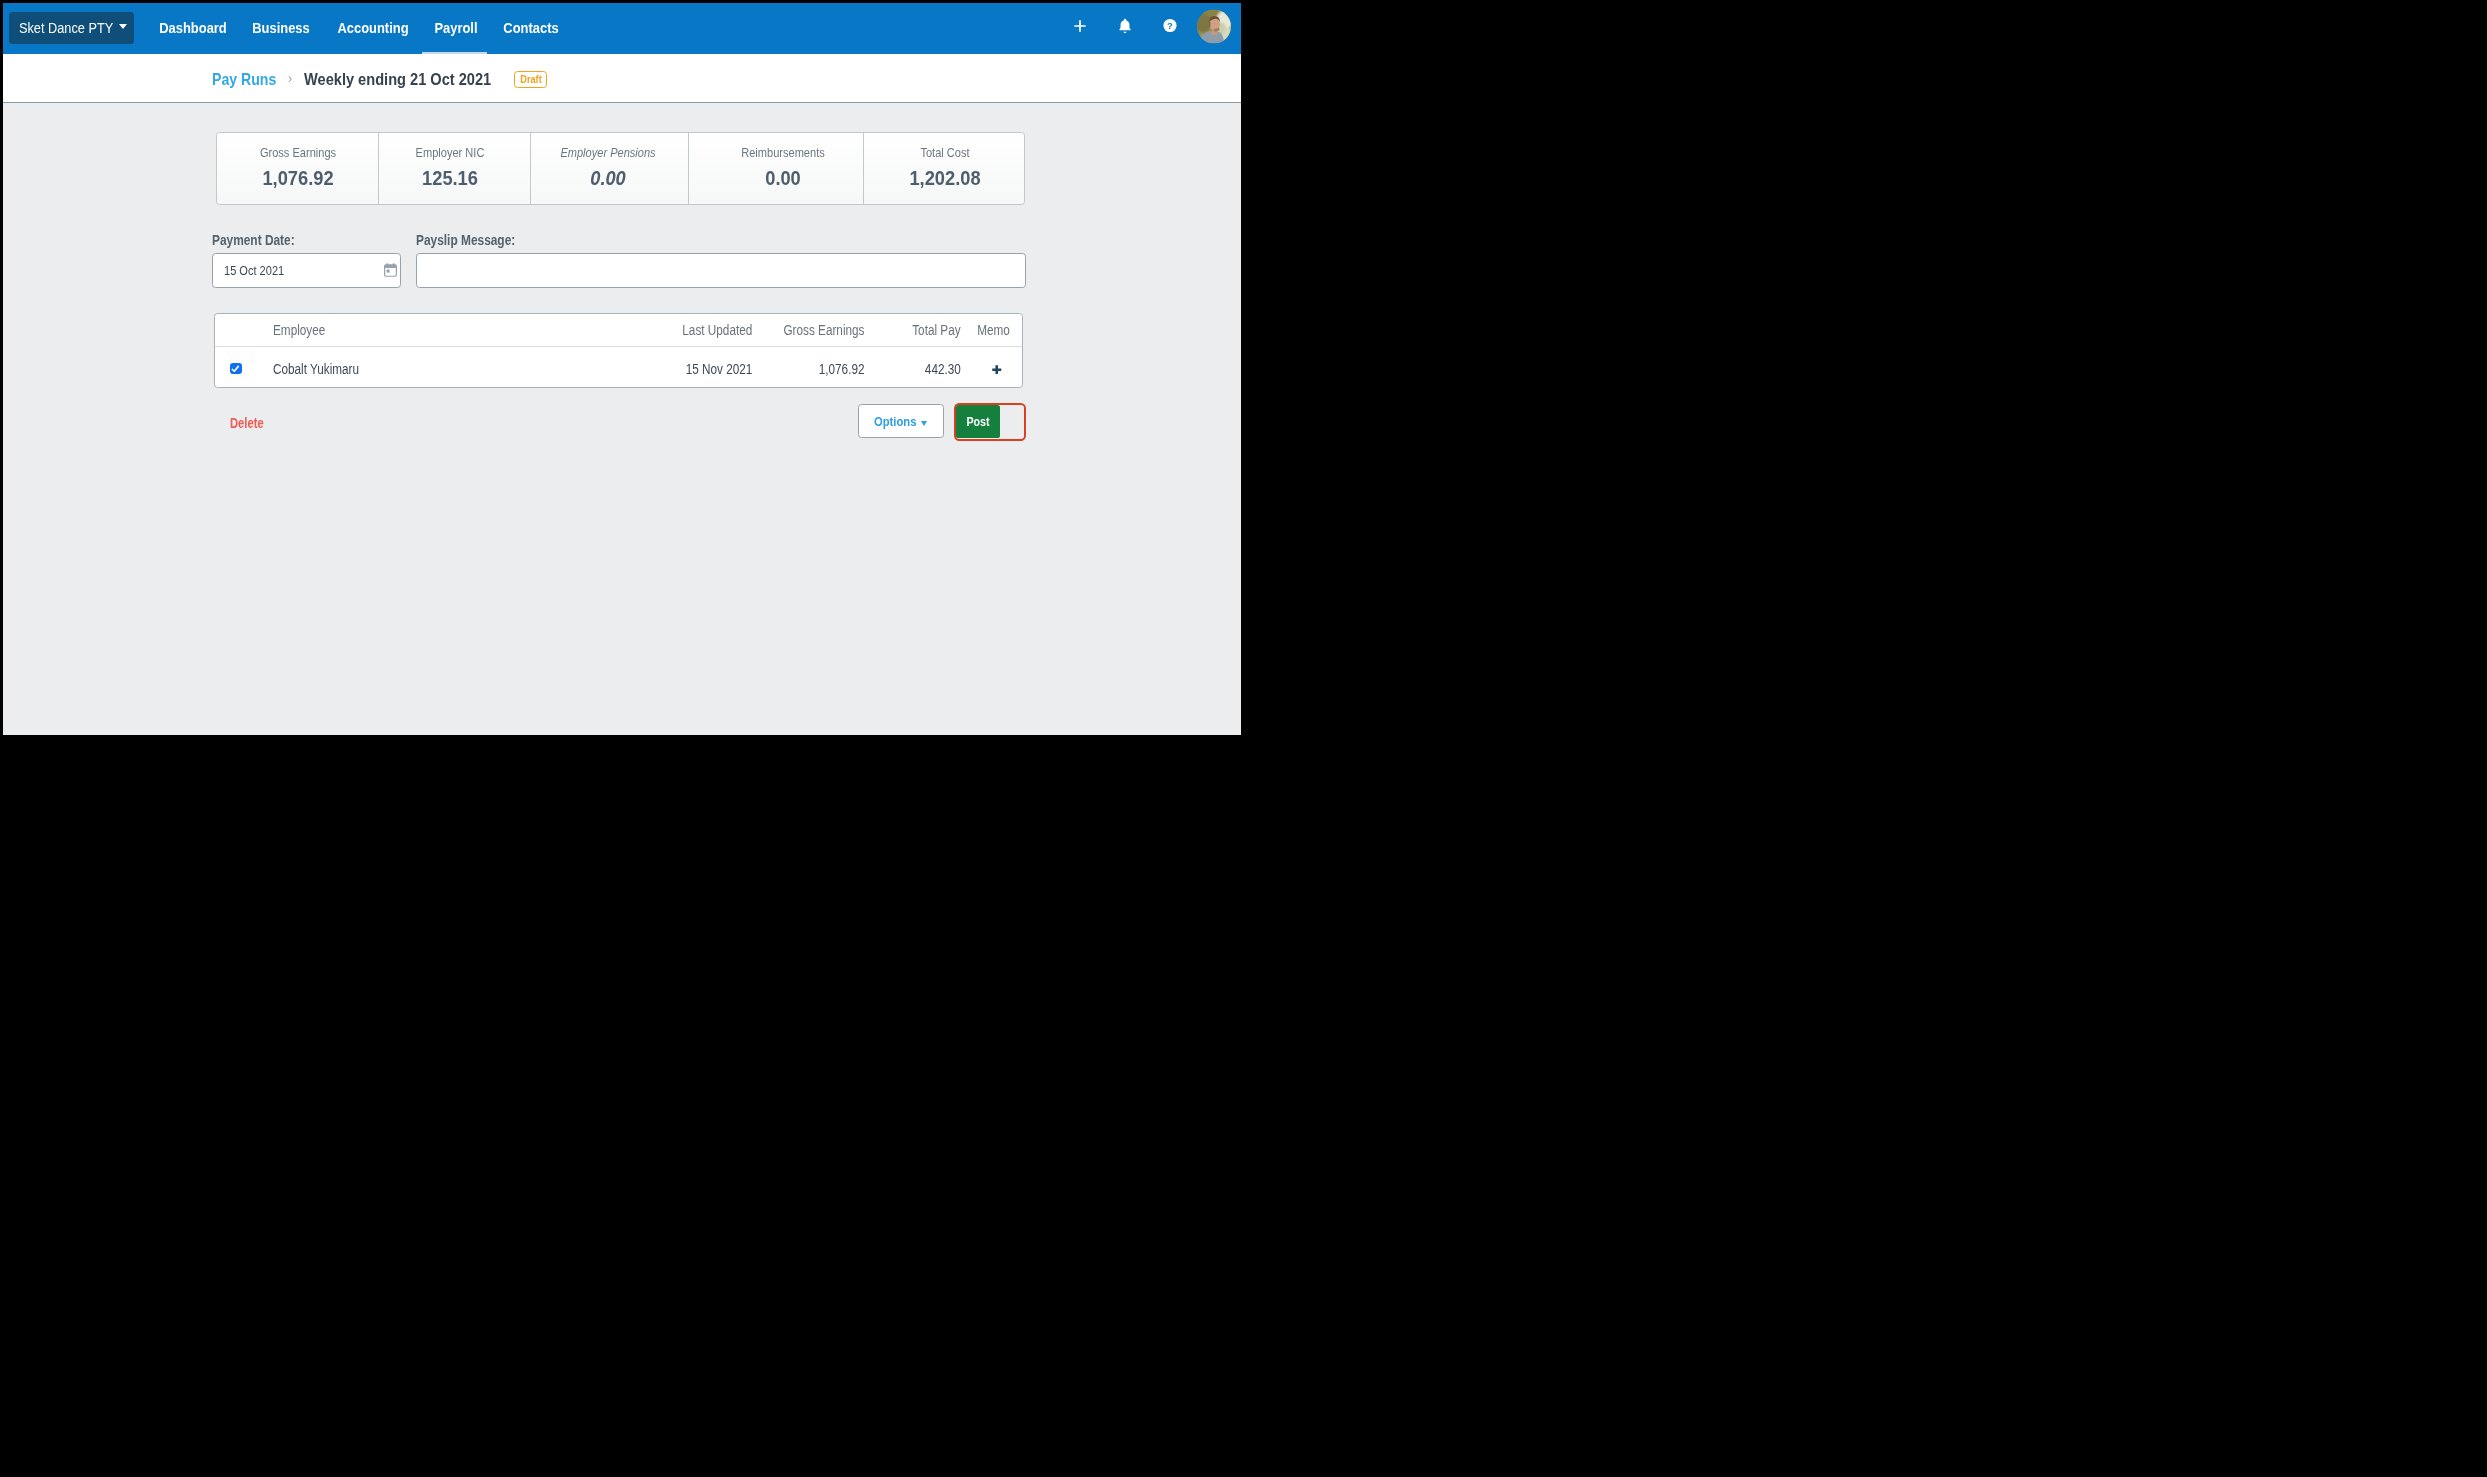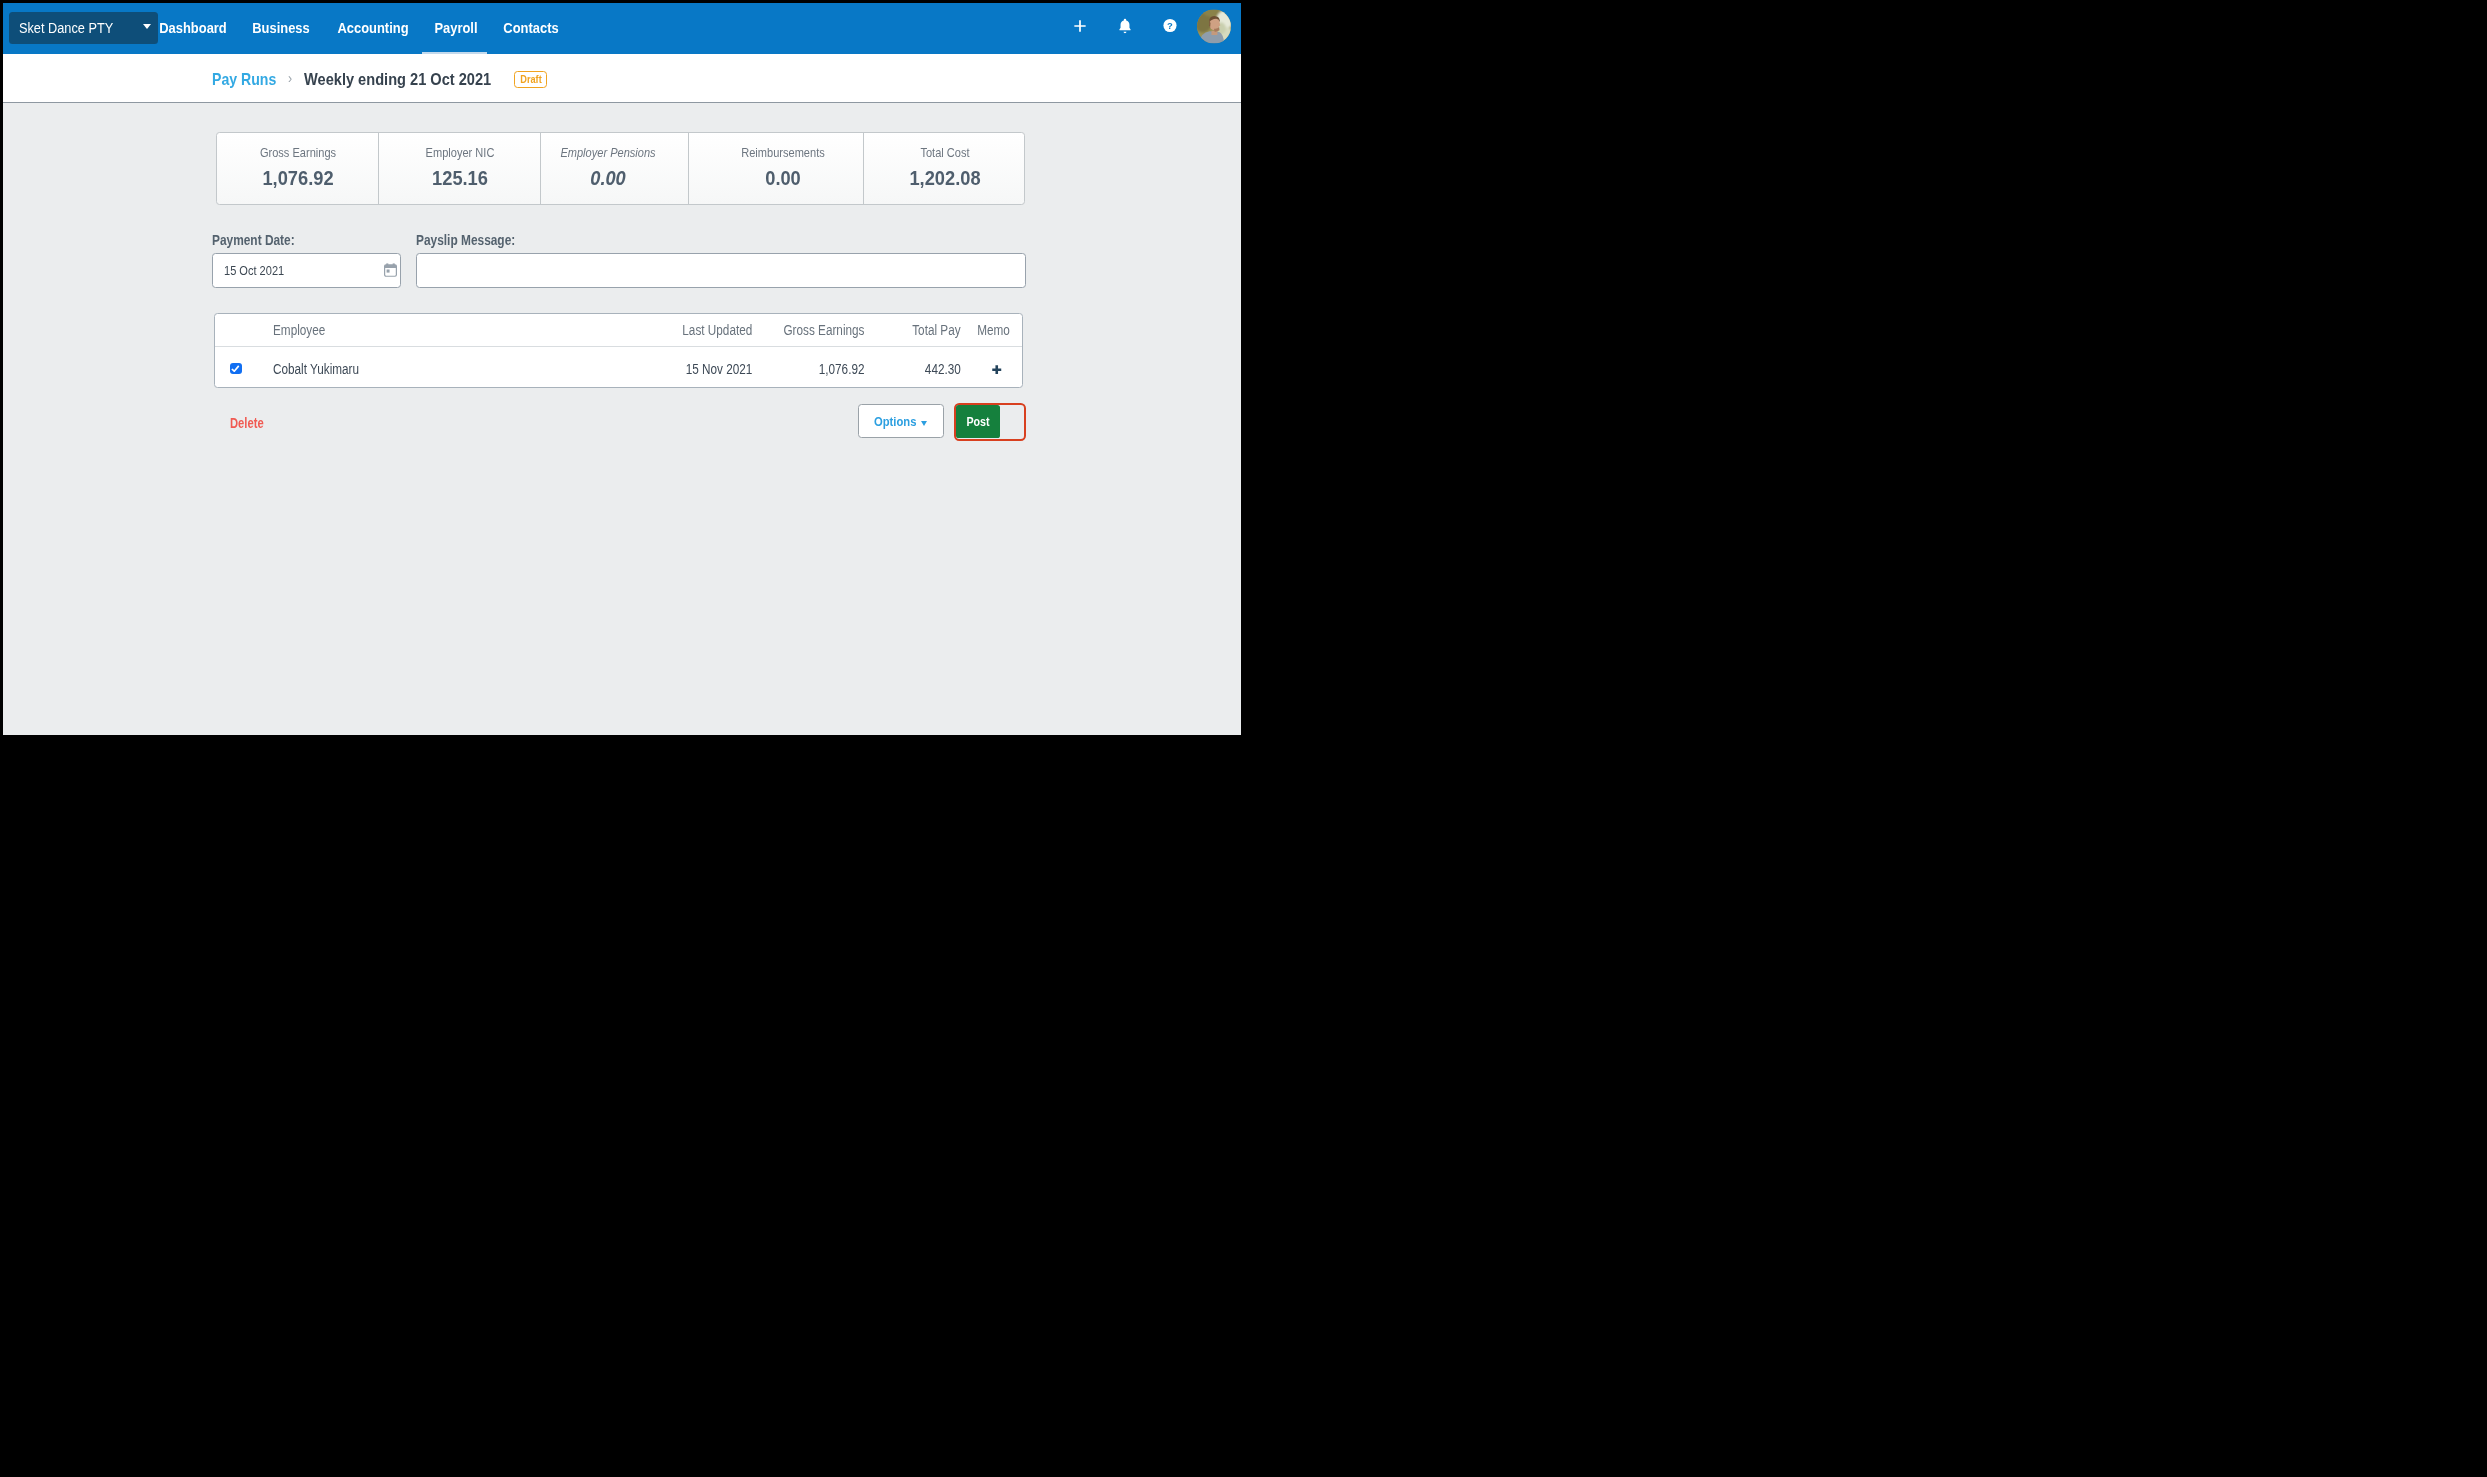--- a/index.html
+++ b/index.html
@@ -1,20 +1,20 @@
 <!DOCTYPE html>
 <html style="font-size:14px"><head>
 <meta charset="utf-8">
 <style>
 * { margin:0; padding:0; box-sizing:border-box; }
 html,body { width:1244px; height:739px; background:#000; font-family:"Liberation Sans",sans-serif; }
 #page { position:absolute; left:3px; top:2.8px; width:1238px; height:732px; background:#ebedee; overflow:hidden; }
 .t { position:absolute; white-space:nowrap; font-family:"Liberation Sans",sans-serif; }
 #nav { position:absolute; left:0; top:0; width:100%; height:51px; background:#0878c6; }
-#orgbtn { position:absolute; left:6px; top:9.3px; width:149px; height:32px; background:#0e4e79; border-radius:3.5px; }
+#orgbtn { position:absolute; left:6px; top:9.3px; width:125px; height:32px; background:#0e4e79; border-radius:3.5px; }
 #orgbtn .t { left:9.5px; top:50%; transform:translateY(-50%) scaleX(0.91); transform-origin:0 50%; color:#fff; font-size:14px; }
 #orgcaret { position:absolute; right:7px; top:11.7px; width:0; height:0; border-left:4.5px solid transparent; border-right:4.5px solid transparent; border-top:5.6px solid #fff; }
 .navlink { position:absolute; top:25.6px; color:#fff; font-size:14.7px; font-weight:bold; transform:translate(-50%,-50%) scaleX(0.88); }
 #payunder { position:absolute; left:419px; top:49px; width:65px; height:1.9px; background:#c3d9ec; }
 .navico { position:absolute; top:25.6px; transform:translate(-50%,-50%); color:#fff; }
 #band { position:absolute; left:0; top:51px; width:100%; height:49px; background:#fff; border-bottom:1.3px solid #8e98a1; }
 #crumb-pr { left:209px; top:76px; color:#33a9e3; font-size:16.4px; font-weight:bold; transform:translateY(-50%) scaleX(0.86); transform-origin:0 50%; }
 #crumb-ch { left:285px; top:75px; color:#99a2aa; font-size:14px; transform:translateY(-50%) scaleX(0.9); transform-origin:0 50%; }
 #crumb-h1 { left:301px; top:76px; color:#36424e; font-size:17.3px; font-weight:bold; transform:translateY(-50%) scaleX(0.845); transform-origin:0 50%; }
 #draft { position:absolute; left:493px; top:68px; width:33px; height:17px; border:1.3px solid #f1a31f; border-radius:3.5px;margin-left:18px; }
@@ -114,21 +114,21 @@
   <span class="t" id="crumb-h1">Weekly ending 21 Oct 2021</span>
   <div id="draft">
       <span class="t">Draft</span>
     </div>
 
   <div id="cards">
     <div class="cardcell" style="left:0;">
         <span class="t clabel">Gross Earnings</span>
         <span class="t cval">1,076.92</span>
       </div>
-    <div class="cardcell" style="left:162px;">
+    <div class="cardcell" style="left:152px;">
         <span class="t clabel">Employer NIC</span>
         <span class="t cval">125.16</span>
       </div>
     <div class="cardcell" style="left:310px;font-style:italic;">
         <span class="t clabel">Employer Pensions</span>
         <span class="t cval">0.00</span>
       </div>
     <div class="cardcell" style="left:485px;">
         <span class="t clabel">Reimbursements</span>
         <span class="t cval">0.00</span>

